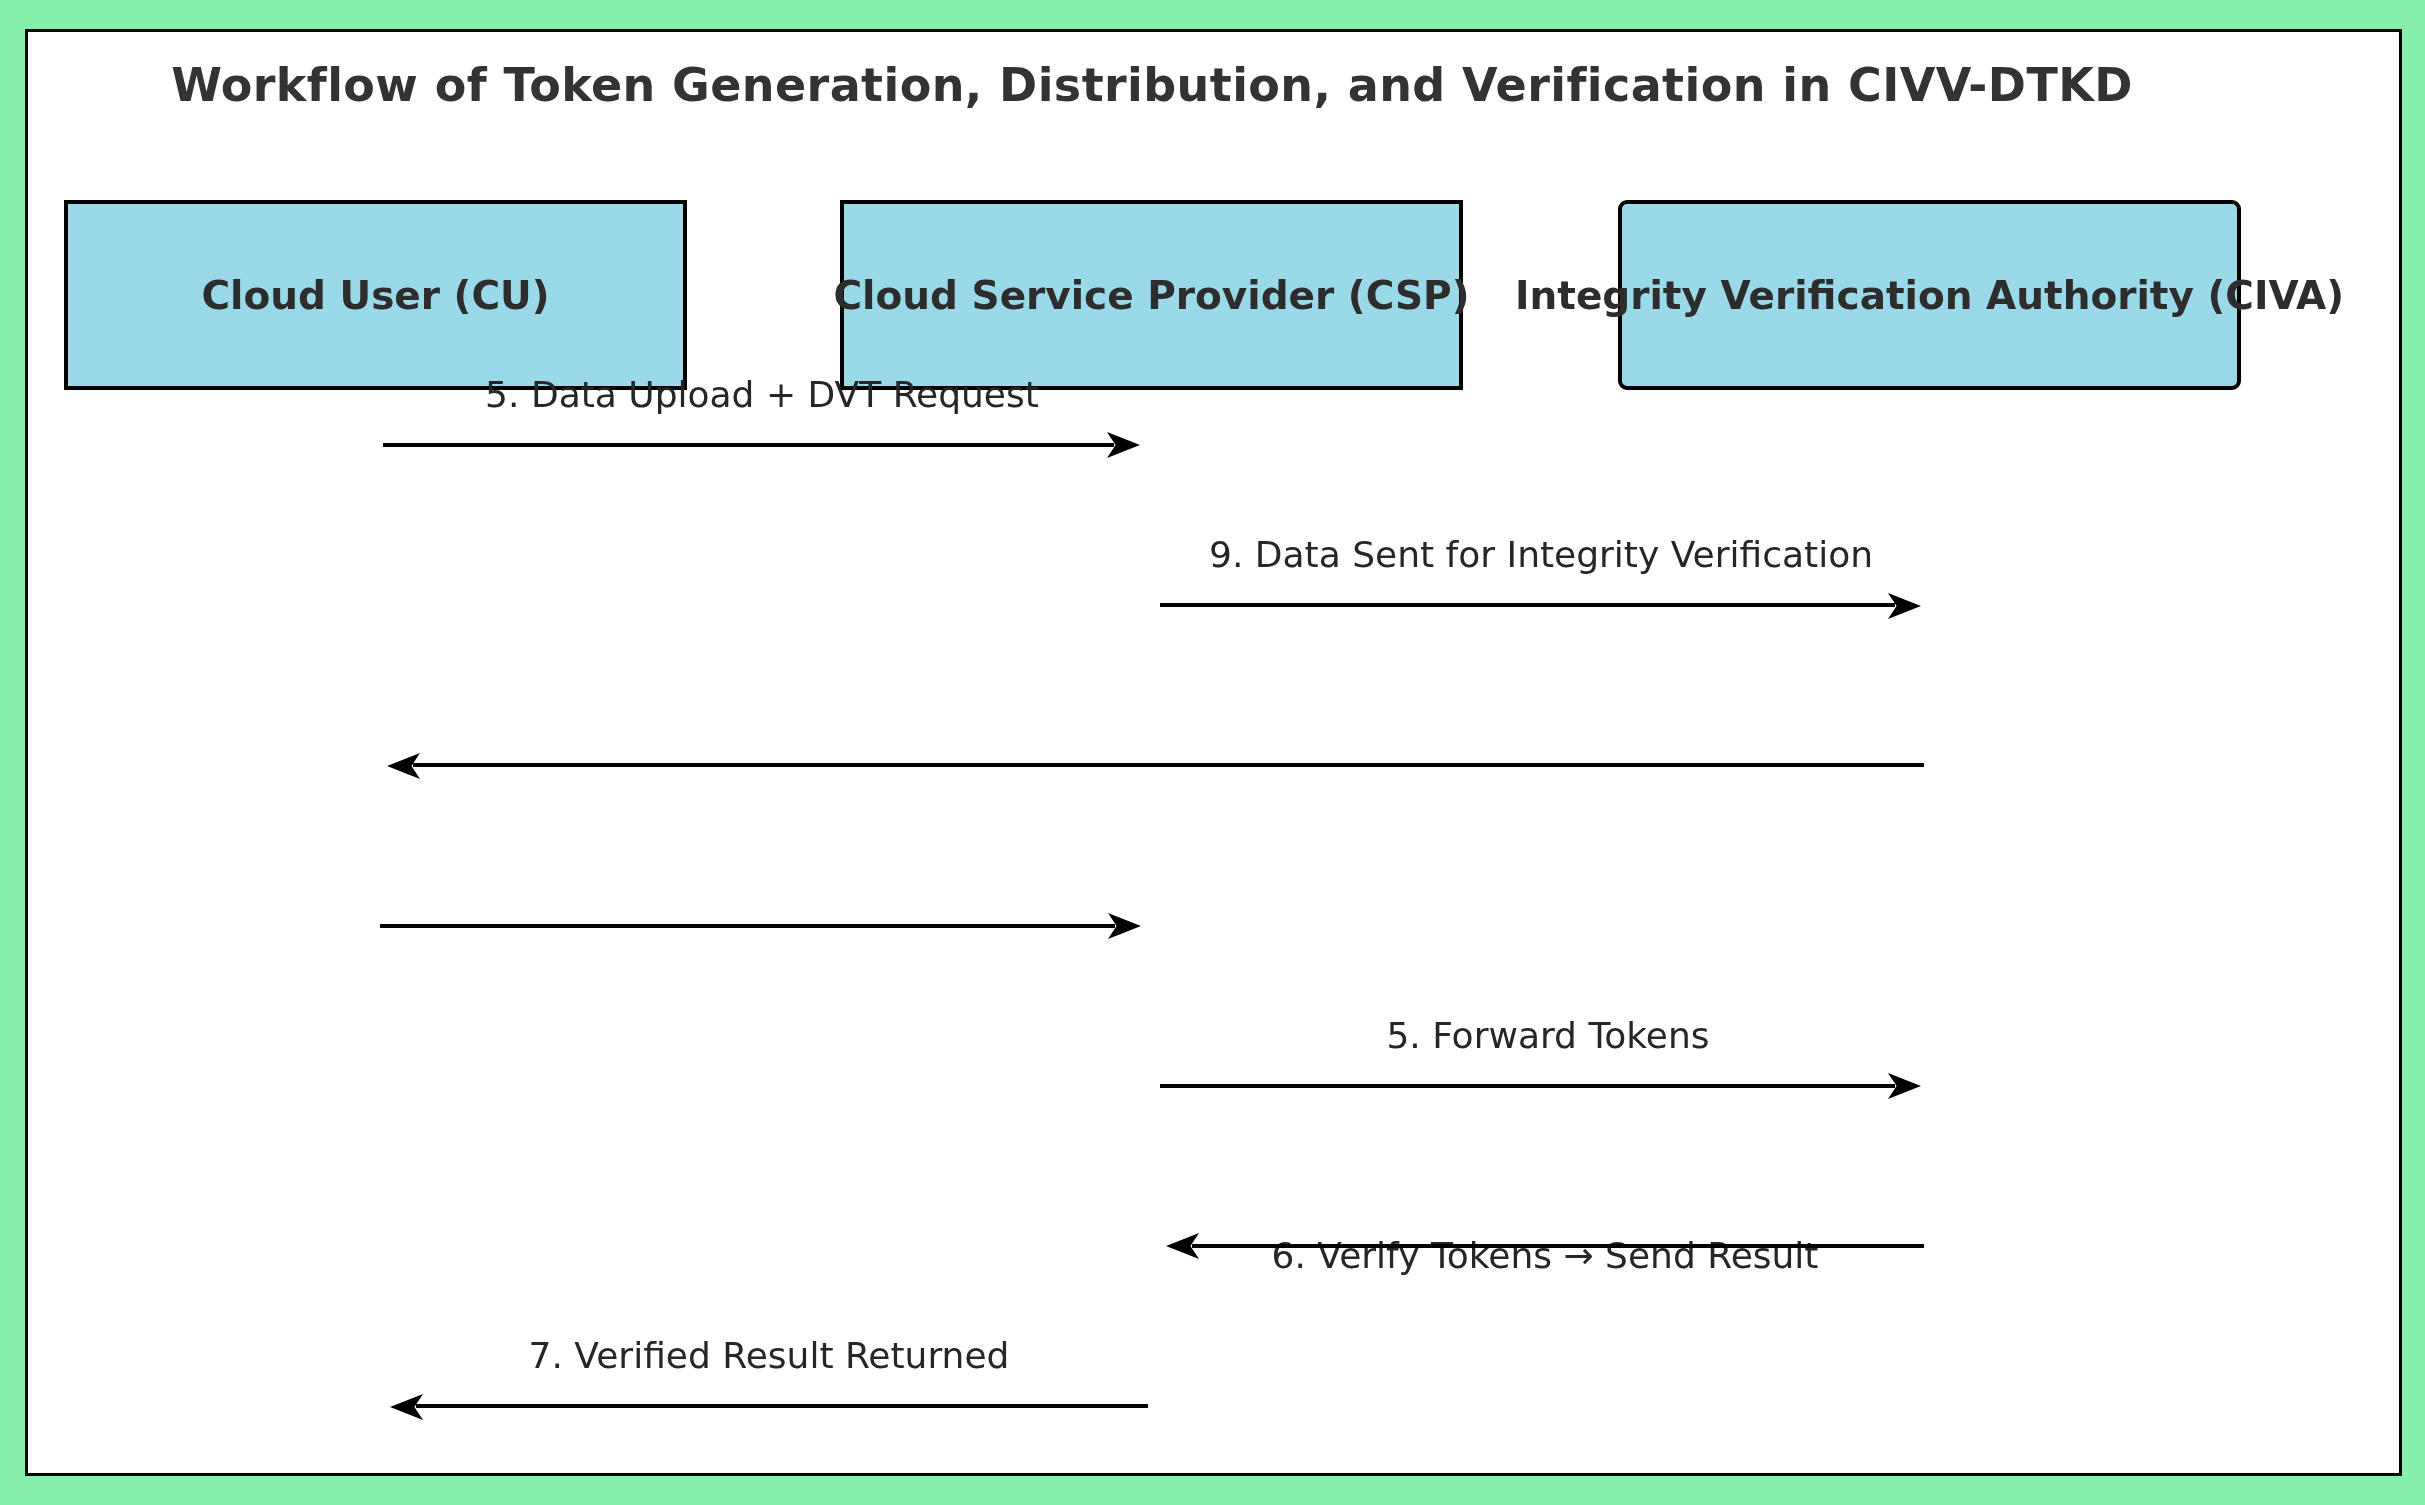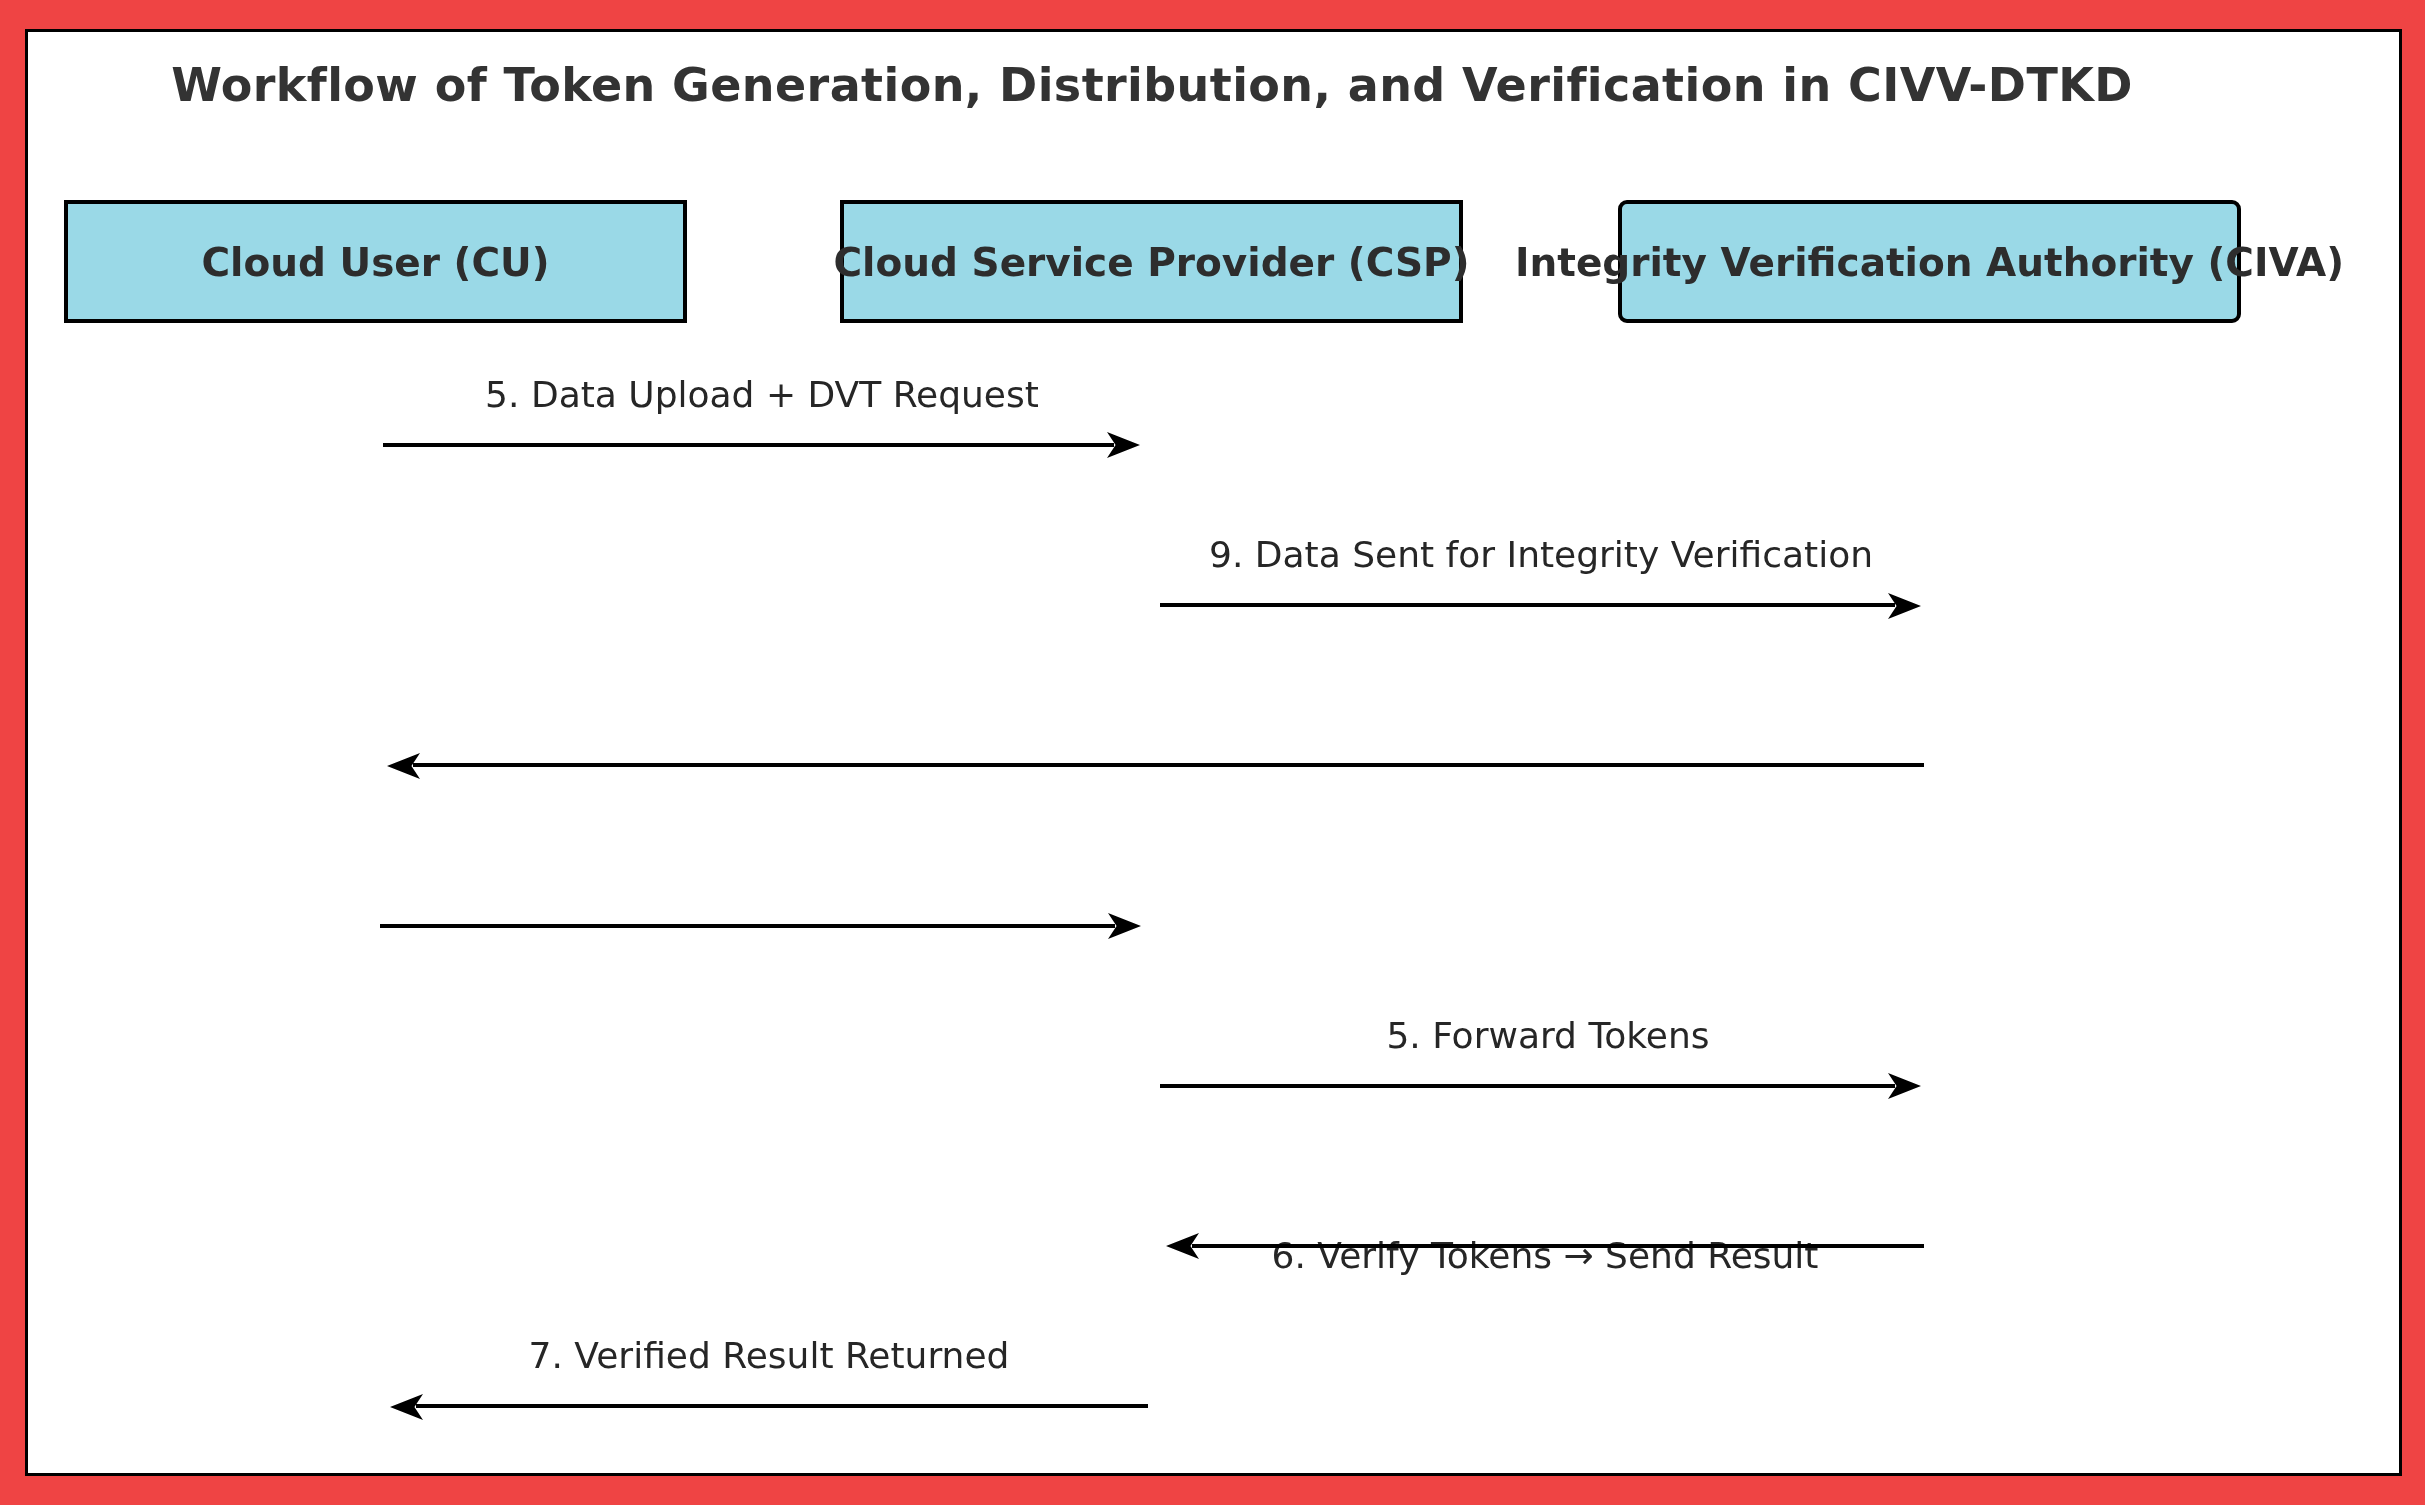--- a/index.html
+++ b/index.html
@@ -5,21 +5,21 @@
   html, body {
     margin: 0;
     padding: 0;
     background: #ffffff;
     font-family: "DejaVu Sans", "Liberation Sans", sans-serif;
   }
   #canvas {
     position: relative;
     width: 2426px;
     height: 1506px;
-    background: #ef4444;
+    background: #86efac;
     overflow: hidden;
   }
   
   .frame {
     position: absolute;
     left: 24.5px;
     top: 29px;
     width: 2377px;
     height: 1447px;
     border: 3.5px solid #000000;
@@ -34,21 +34,21 @@
     white-space: nowrap;
     font-size: 46px;
     font-weight: bold;
     color: var(--title-text, #333333);
     letter-spacing: 0.4px;
   }
   .actor-box {
     position: absolute;
     top: 200px;
     width: 623px;
-    height: 123px;
+    height: 190px;
     box-sizing: border-box;
     background: var(--actor-fill, #9ad9e7);
     border: 4.4px solid var(--actor-border, #000000);
   }
   .actor-box .actor-label {
     position: absolute;
     left: 50%;
     top: 50%;
     transform: translate(-50%, -50%);
     white-space: nowrap;

